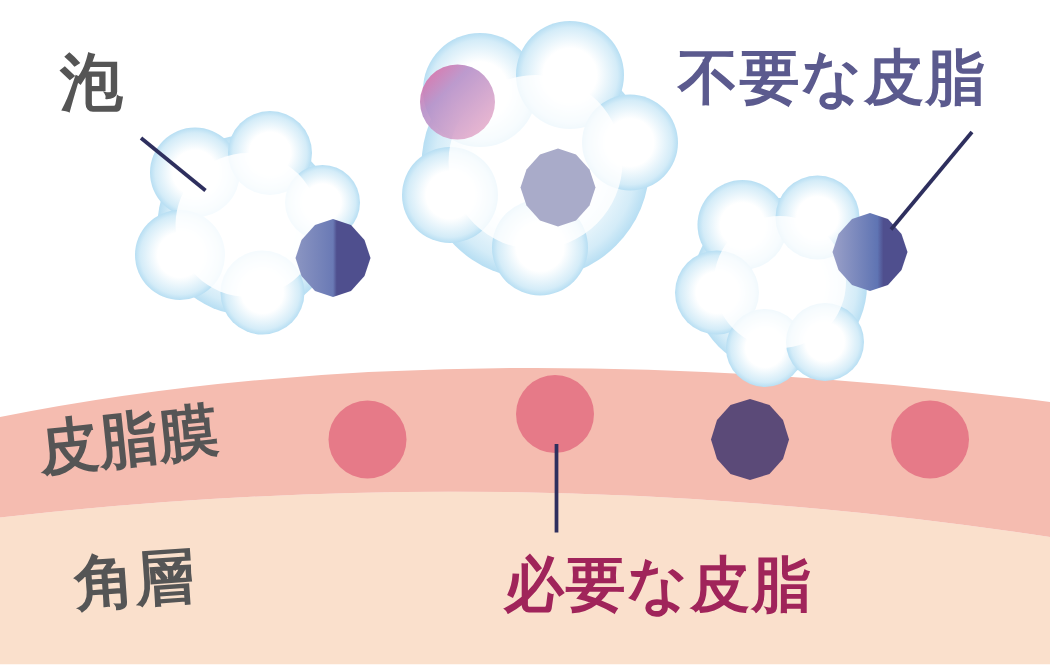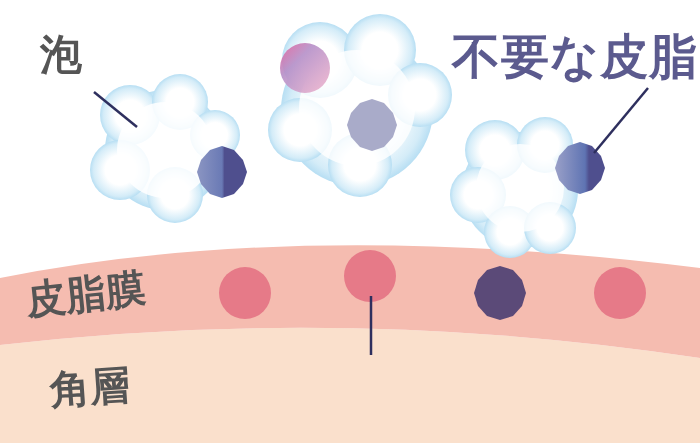--- a/index.html
+++ b/index.html
@@ -1,20 +1,20 @@
 <!DOCTYPE html>
 <html><head>
 <meta charset="utf-8">
 <style>
   html, body { margin: 0; padding: 0; background: #ffffff; }
   body { width: 700px; height: 443px; overflow: hidden; position: relative; }
   #stage { position: absolute; left: 0; top: 0; width: 700px; height: 443px; }
   .lbl { position: absolute; font-family: "DejaVu Sans", sans-serif; font-weight: bold; white-space: nowrap; line-height: 1; }
   #lbl-foam { left: 40px; top: 34px; font-size: 42px; color: #555; }
-  #lbl-unwanted { left: 452px; top: 32px; font-size: 48px; color: #5b5a8e; letter-spacing: 1px; text-align: right; }
+  #lbl-unwanted { left: 452px; top: 32px; font-size: 40px; color: #5b5a8e; letter-spacing: 1px; text-align: right; }
   #lbl-film { left: 26px; top: 280px; font-size: 40px; color: #555; transform: rotate(-6deg); transform-origin: left center; }
   #lbl-corneum { left: 50px; top: 370px; font-size: 40px; color: #555; transform: rotate(-4deg); transform-origin: left center; }
   #lbl-needed { left: 336px; top: 370px; font-size: 40px; color: #a0245a; letter-spacing: 1px; }
 </style>
 </head>
 <body>
 
 <div id="stage">
   <svg width="700" height="443" viewBox="0 0 700 443" xmlns="http://www.w3.org/2000/svg">
     <defs>
@@ -88,13 +88,14 @@
       <circle cx="520" cy="188" r="44" fill="#ffffff" opacity="0.8"></circle>
       <polygon points="580,142 592,146 601,156 605,168 601,180 592,190 580,194 568,190 559,180 555,168 559,156 568,146" fill="url(#darkPartialR)"></polygon>
     </g>
     <line x1="648" y1="88" x2="594" y2="153" stroke="#2e2f5e" stroke-width="2.5"></line>
   </svg>
 
   <div class="lbl" id="lbl-foam">泡</div>
   <div class="lbl" id="lbl-unwanted">不要な皮脂</div>
   <div class="lbl" id="lbl-film">皮脂膜</div>
   <div class="lbl" id="lbl-corneum">角層</div>
+  <div class="lbl" id="lbl-needed">必要な皮脂</div>
 </div>
 
 </body></html>

